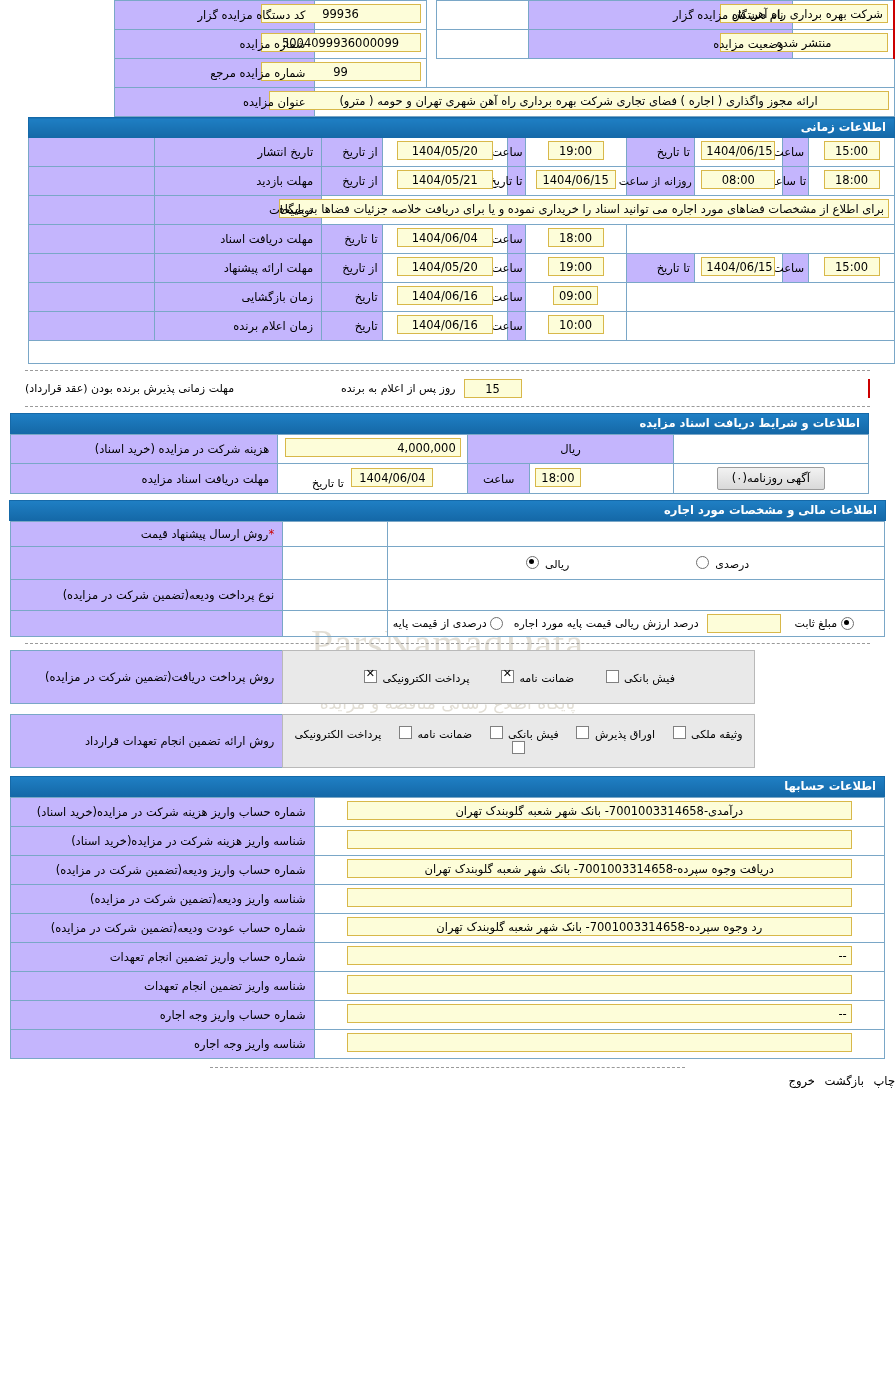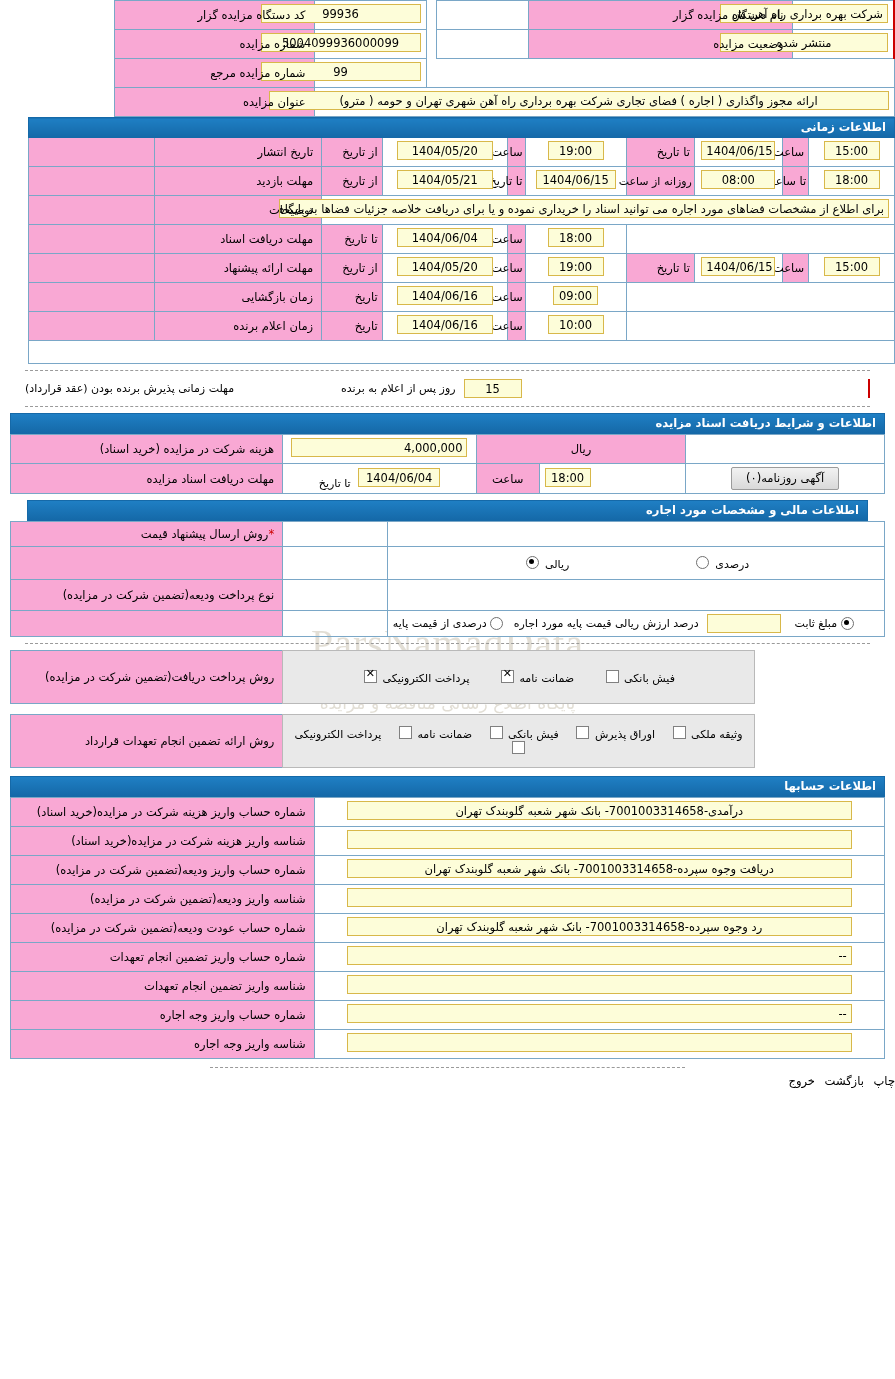--- a/index.html
+++ b/index.html
@@ -1,20 +1,20 @@
 <!DOCTYPE html>
 <html lang="fa" dir="rtl"><head>
 <meta charset="utf-8">
 <style>
   html,body{margin:0;padding:0;background:#ffffff;}
   body{font-family:"DejaVu Sans","Liberation Sans",sans-serif;font-size:11px;color:#000;}
   #page{width:895px;height:1379px;position:relative;box-sizing:border-box;}
   table.grid{width:100%;border-collapse:collapse;table-layout:fixed;}
   td{border:1px solid #7aa7c7;padding:0;vertical-align:middle;}
-  .lbl{background:#f9a8d4;text-align:right;padding:0 8px;font-size:11.5px;color:#000;white-space:nowrap;}
+  .lbl{background:#c4b5fd;text-align:right;padding:0 8px;font-size:11.5px;color:#000;white-space:nowrap;}
   .fieldcell{background:#ffffff;padding:3px 5px;}
   .inp{
      background:#fdfdd9;border:1px solid #d8b84a;height:19px;line-height:19px;
      font-size:11.5px;color:#000;text-align:center;display:inline-block;box-sizing:border-box;
      padding:0 4px;overflow:hidden;white-space:nowrap;
   }
   .inp.right{text-align:right;}
   .inp.ltr{direction:ltr;}
   .bar{
      background:linear-gradient(#1f7fc4,#1569a8);color:#fff;font-weight:bold;font-size:11.5px;
@@ -274,21 +274,21 @@
     <div class="dash" style="margin-bottom:8px"></div>
     <div class="rowline" style="justify-content:flex-start;border-right:2px solid #cc0000;padding-right:0">
       <div style="flex:1"></div>
       <span class="inp ltr" style="width:58px;margin-left:8px">15</span>
       <span style="margin-left:10px">روز پس از اعلام به برنده</span>
       <span style="width:306px;text-align:left">مهلت زمانی پذیرش برنده بودن (عقد قرارداد)</span>
     </div>
     <div class="dash" style="margin-top:8px"></div>
   </div>
 
-  <div style="padding:6px 0 0 0">
+  <div style="padding:6px 16px 0 0">
     <div class="bar" style="margin:0 10px">اطلاعات و شرایط دریافت اسناد مزایده</div>
     <table class="grid" style="width:calc(100% - 20px);margin:0 10px">
       <colgroup>
             <col style="width:190px">
             <col style="width:140px">
             <col style="width:60px">
             <col style="width:185px">
             <col style="width:260px">
           </colgroup>
       <tbody>
@@ -312,21 +312,21 @@
           <span class="inp ltr" style="width:82px">1404/06/04</span>
           <span style="margin-right:4px">تا تاریخ</span>
         </td>
         <td class="lbl">مهلت دریافت اسناد مزایده</td>
       </tr>
     </tbody>
         </table>
   </div>
 
   <div style="padding:6px 0 0 0">
-    <div class="bar" style="margin:0 27px">اطلاعات مالی و مشخصات مورد اجاره</div>
+    <div class="bar" style="margin:0 9px">اطلاعات مالی و مشخصات مورد اجاره</div>
 
     <table class="grid" style="width:calc(100% - 20px);margin:0 10px">
       <colgroup>
             <col style="width:475px">
             <col style="width:100px">
             <col style="width:260px">
           </colgroup>
 
       <tbody>
             <tr>

